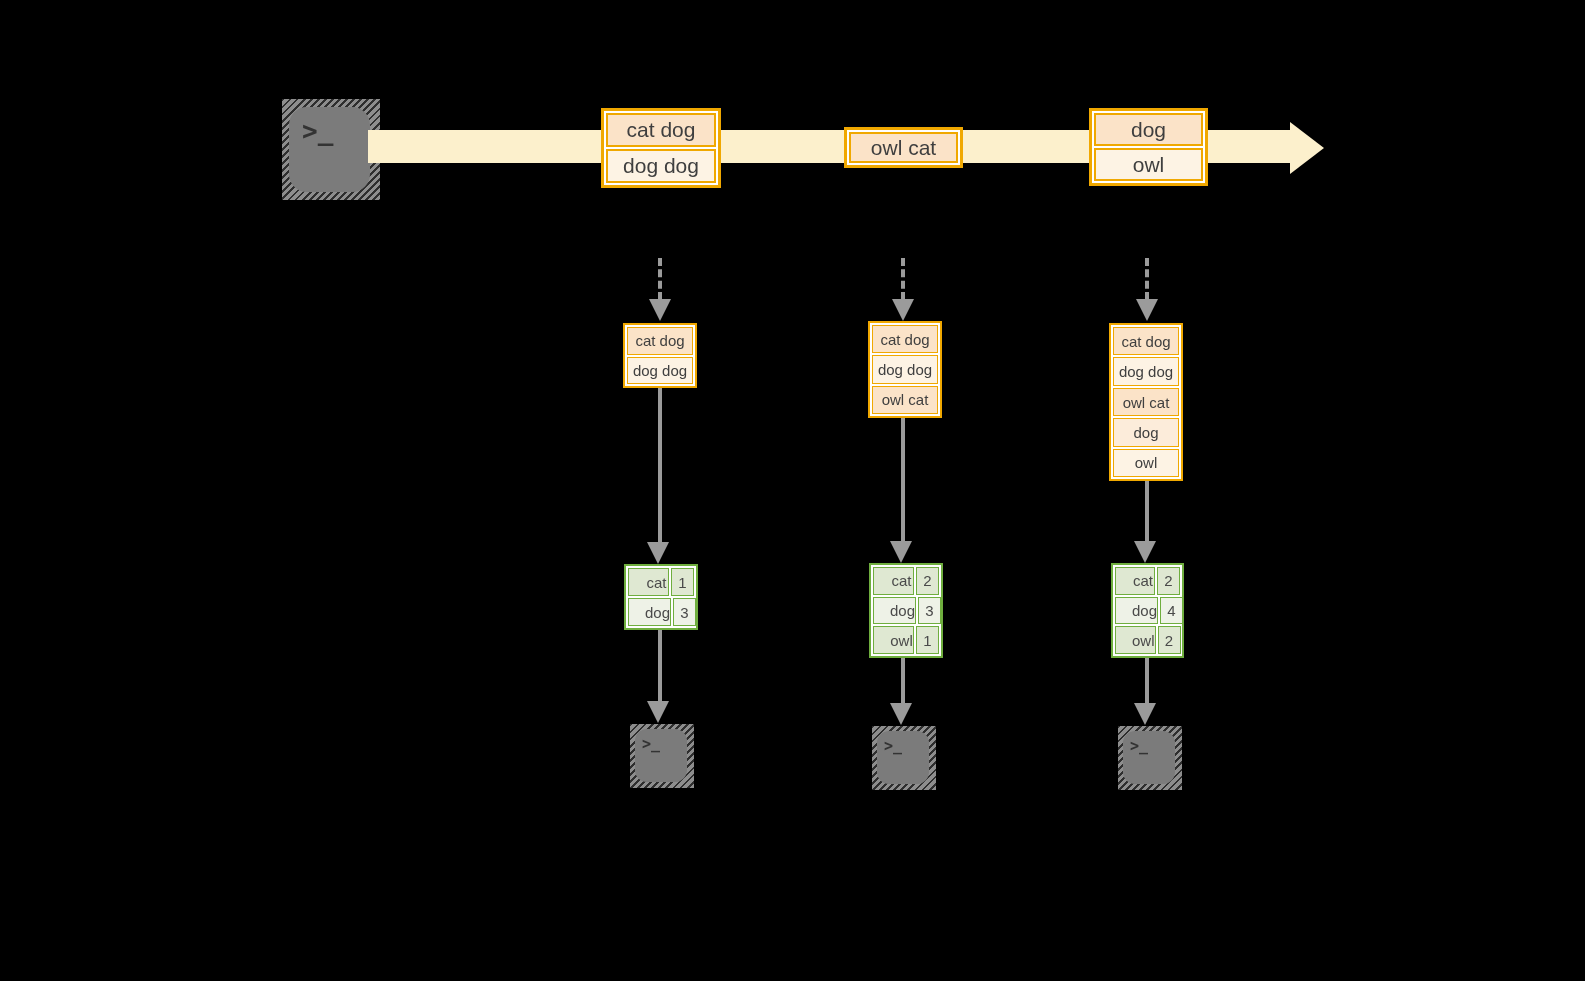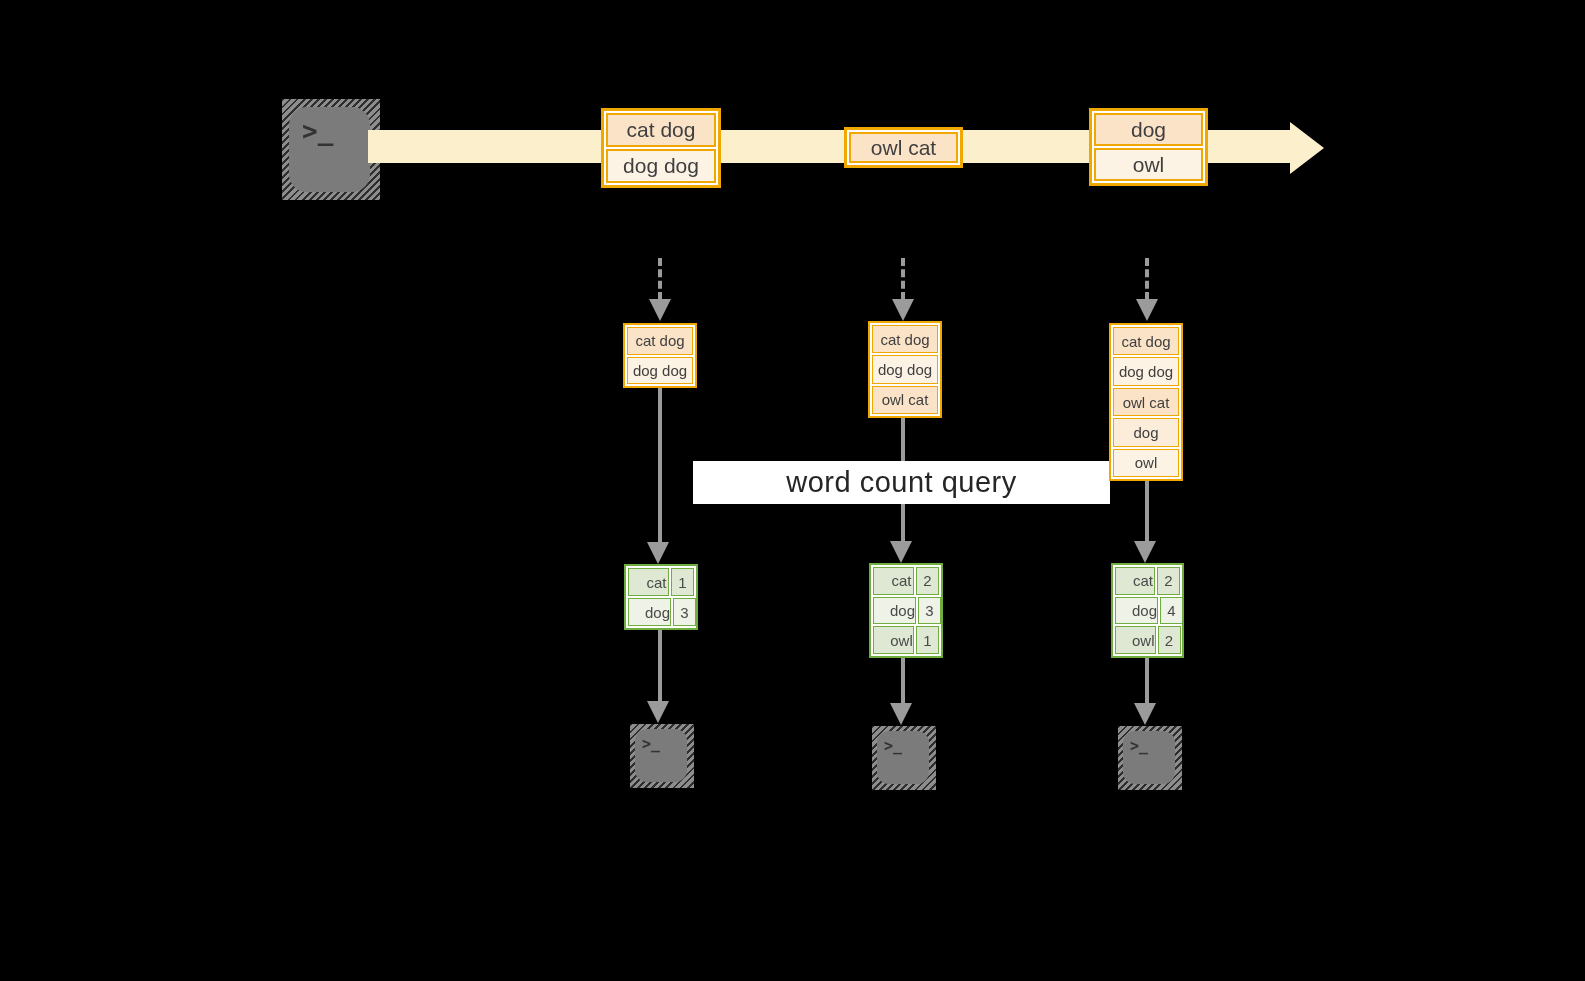--- a/index.html
+++ b/index.html
@@ -100,21 +100,20 @@
     <div class="cell fill-cream">owl</div>
   </div>
 
   <div class="shaft" style="left:658px;top:388px;height:156px;"></div>
   <div class="head" style="left:647px;top:542px;"></div>
   <div class="shaft" style="left:901px;top:418px;height:123px;"></div>
   <div class="head" style="left:890px;top:541px;"></div>
   <div class="shaft" style="left:1145px;top:481px;height:60px;"></div>
   <div class="head" style="left:1134px;top:541px;"></div>
 
-  <div class="qlabel">word count query</div>
 
   <div class="gtable" style="left:624px;top:564px;width:74px;height:66px;">
     <div class="grow">
       <div class="gcell word" style="background:var(--gdark)">cat</div>
       <div class="gcell count" style="background:var(--gdark)">1</div>
     </div>
     <div class="grow">
       <div class="gcell word" style="background:var(--glight)">dog</div>
       <div class="gcell count" style="background:var(--glight)">3</div>
     </div>

